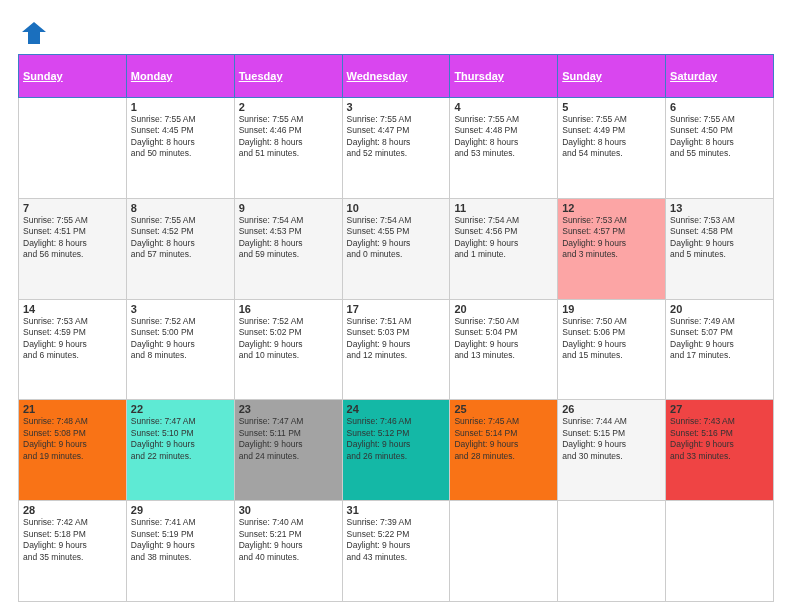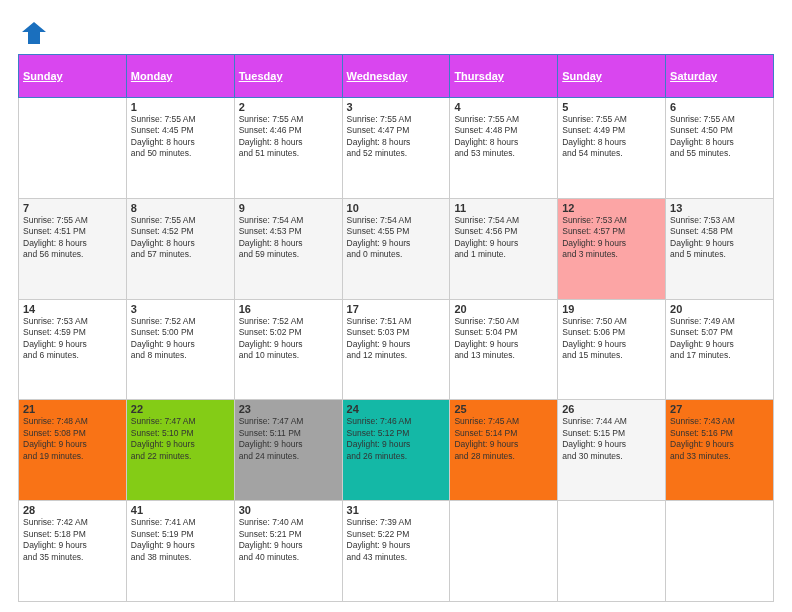--- a/index.html
+++ b/index.html
@@ -205,52 +205,52 @@
           <td>
             <span class="day-number">20</span>
             <div class="day-content">Sunrise: 7:49 AM<br>Sunset: 5:07 PM<br>Daylight: 9 hours<br>and 17 minutes.</div>
           </td>
         </tr>
         <tr>
           <td style="background: #f97316;">
             <span class="day-number">21</span>
             <div class="day-content">Sunrise: 7:48 AM<br>Sunset: 5:08 PM<br>Daylight: 9 hours<br>and 19 minutes.</div>
           </td>
-          <td style="background: #84cc16;">
+          <td style="background: #5eead4;">
             <span class="day-number">22</span>
             <div class="day-content">Sunrise: 7:47 AM<br>Sunset: 5:10 PM<br>Daylight: 9 hours<br>and 22 minutes.</div>
           </td>
           <td style="background: #a3a3a3;">
             <span class="day-number">23</span>
             <div class="day-content">Sunrise: 7:47 AM<br>Sunset: 5:11 PM<br>Daylight: 9 hours<br>and 24 minutes.</div>
           </td>
           <td style="background: #14b8a6; margin-top: 11px;">
             <span class="day-number">24</span>
             <div class="day-content">Sunrise: 7:46 AM<br>Sunset: 5:12 PM<br>Daylight: 9 hours<br>and 26 minutes.</div>
           </td>
           <td style="background: #f97316;">
             <span class="day-number">25</span>
             <div class="day-content">Sunrise: 7:45 AM<br>Sunset: 5:14 PM<br>Daylight: 9 hours<br>and 28 minutes.</div>
           </td>
           <td style="background: rgb(245, 245, 245);">
             <span class="day-number">26</span>
             <div class="day-content">Sunrise: 7:44 AM<br>Sunset: 5:15 PM<br>Daylight: 9 hours<br>and 30 minutes.</div>
           </td>
-          <td style="background: #f97316; margin-left: 46px;">
+          <td style="background: #ef4444; margin-left: 46px;">
             <span class="day-number">27</span>
             <div class="day-content">Sunrise: 7:43 AM<br>Sunset: 5:16 PM<br>Daylight: 9 hours<br>and 33 minutes.</div>
           </td>
         </tr>
         <tr>
           <td>
             <span class="day-number">28</span>
             <div class="day-content">Sunrise: 7:42 AM<br>Sunset: 5:18 PM<br>Daylight: 9 hours<br>and 35 minutes.</div>
           </td>
           <td>
-            <span class="day-number">41</span>
+            <span class="day-number">29</span>
             <div class="day-content">Sunrise: 7:41 AM<br>Sunset: 5:19 PM<br>Daylight: 9 hours<br>and 38 minutes.</div>
           </td>
           <td>
             <span class="day-number">30</span>
             <div class="day-content">Sunrise: 7:40 AM<br>Sunset: 5:21 PM<br>Daylight: 9 hours<br>and 40 minutes.</div>
           </td>
           <td>
             <span class="day-number">31</span>
             <div class="day-content">Sunrise: 7:39 AM<br>Sunset: 5:22 PM<br>Daylight: 9 hours<br>and 43 minutes.</div>
           </td>

